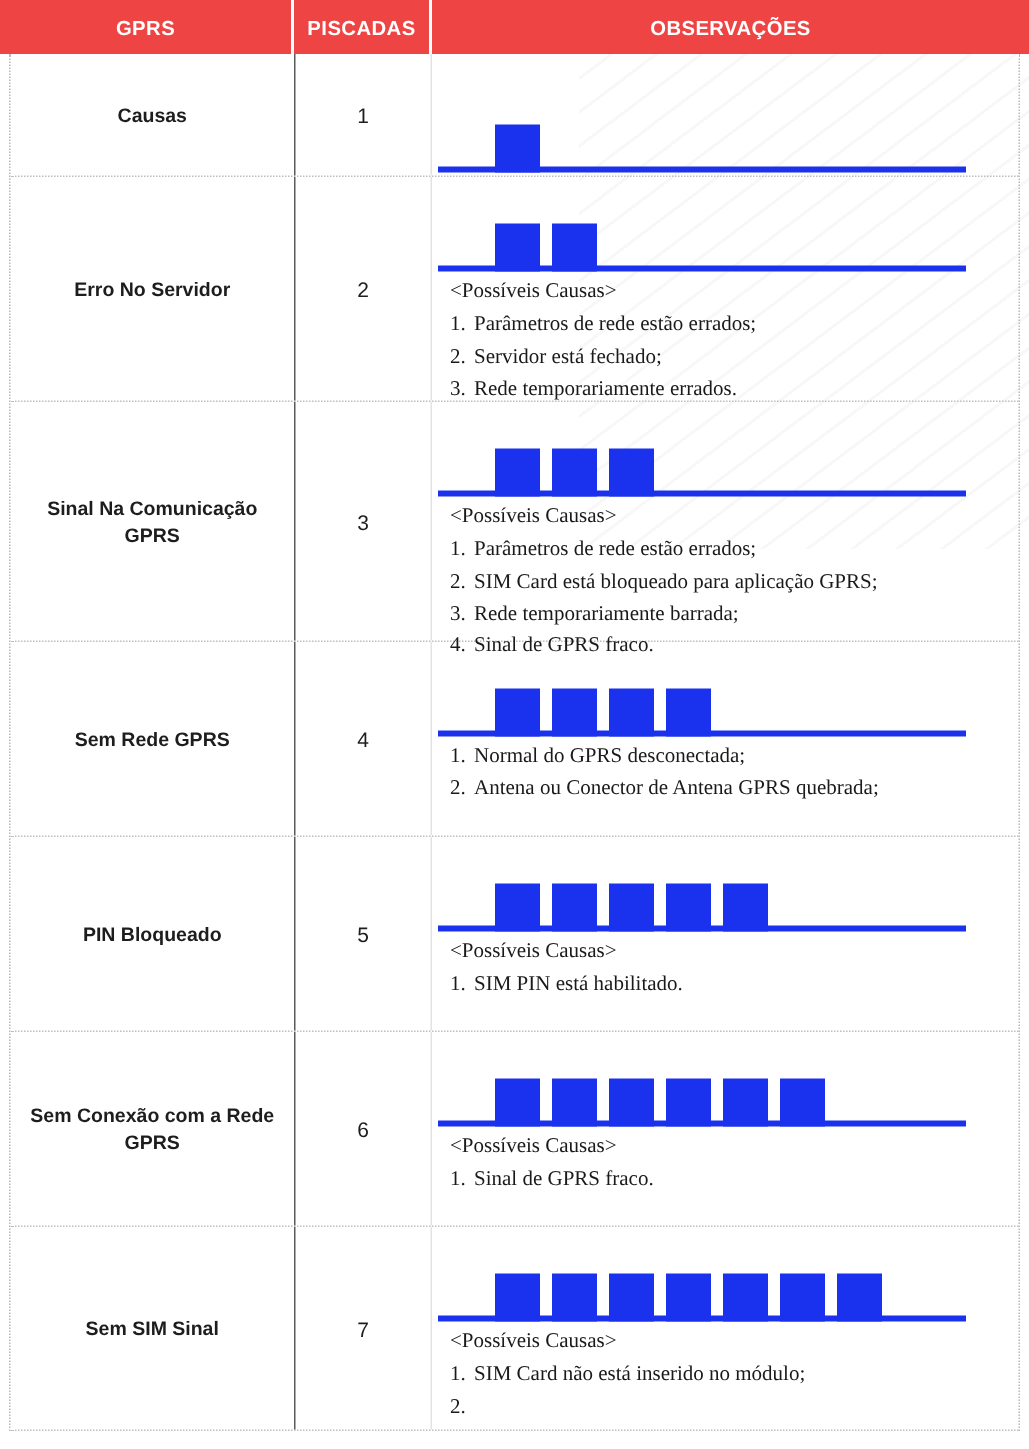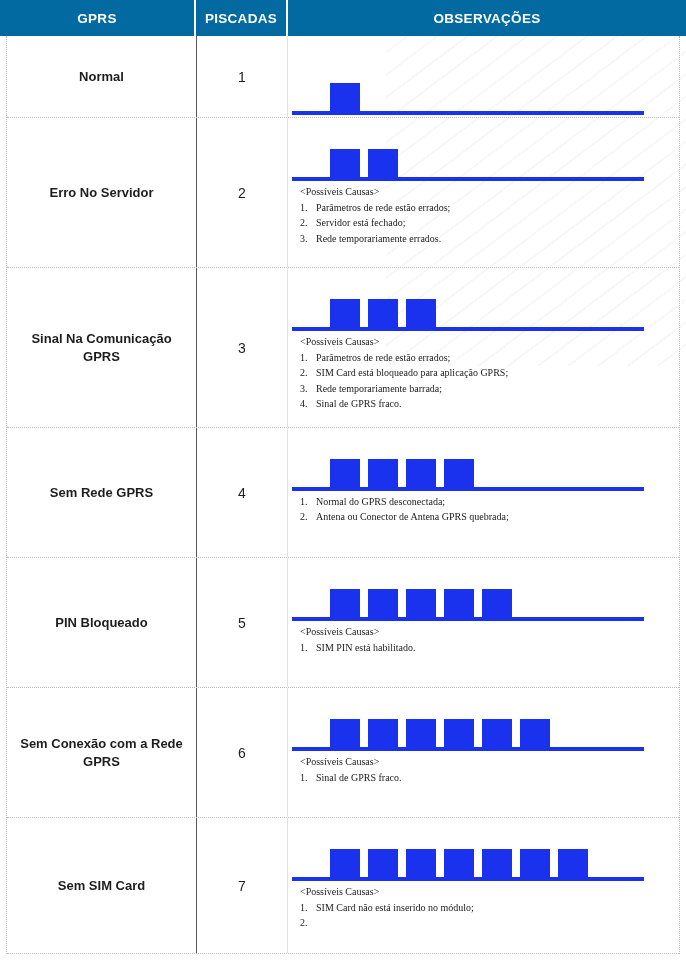--- a/index.html
+++ b/index.html
@@ -38,21 +38,21 @@
     position: relative;
     z-index: 1;
     width: 686px;
     box-sizing: border-box;
   }
 
   
   .thead {
     display: flex;
     height: 36px;
-    background: #0369a1;
+    background: #ef4444;
     box-sizing: border-box;
   }
   .th {
     display: flex;
     align-items: center;
     justify-content: center;
     color: #ffffff;
     font-size: 13.5px;
     font-weight: bold;
     letter-spacing: 0.3px;
@@ -112,21 +112,21 @@
   }
 
   
   .wave {
     display: block;
   }
 
   
   .causes {
     font-family: "Liberation Serif", serif;
-    font-size: 10px;
+    font-size: 14px;
     color: #1a1a1a;
     line-height: 1.52;
     padding-left: 12px;
   }
   .causes-title {
     margin: 0 0 1px 0;
   }
   .causes-list {
     margin: 0;
     padding: 0;
@@ -149,21 +149,21 @@
 <div class="table">
 
   <div class="thead">
     <div class="th th-gprs">GPRS</div>
     <div class="th th-piscadas">PISCADAS</div>
     <div class="th th-obs">OBSERVAÇÕES</div>
   </div>
 
   <div class="tbody">
       <div class="row" style="height: 82px;">
-        <div class="cell-gprs">Normal</div>
+        <div class="cell-gprs">Causas</div>
         <div class="cell-piscadas">1</div>
         <div class="cell-obs">
           <div style="padding-top: 36px;">
             <svg width="386" height="46" viewBox="0 0 386 46" class="wave">
               <rect x="4" y="39" width="352" height="4" fill="#1a31ee"></rect>
               <rect x="42" y="11" width="30" height="32" fill="#1a31ee"></rect>
             </svg>
           </div>
         </div>
       </div>
@@ -304,21 +304,21 @@
             <ol class="causes-list">
               <li>
                 <span class="causes-num">1.</span>
                 <span>Sinal de GPRS fraco.</span>
               </li>
             </ol>
           </div>
         </div>
       </div>
       <div class="row" style="height: 136px;">
-        <div class="cell-gprs">Sem SIM Card</div>
+        <div class="cell-gprs">Sem SIM Sinal</div>
         <div class="cell-piscadas">7</div>
         <div class="cell-obs">
           <div style="padding-top: 20px;">
             <svg width="386" height="46" viewBox="0 0 386 46" class="wave">
               <rect x="4" y="39" width="352" height="4" fill="#1a31ee"></rect>
               <rect x="42" y="11" width="30" height="32" fill="#1a31ee"></rect>
               <rect x="80" y="11" width="30" height="32" fill="#1a31ee"></rect>
               <rect x="118" y="11" width="30" height="32" fill="#1a31ee"></rect>
               <rect x="156" y="11" width="30" height="32" fill="#1a31ee"></rect>
               <rect x="194" y="11" width="30" height="32" fill="#1a31ee"></rect>

